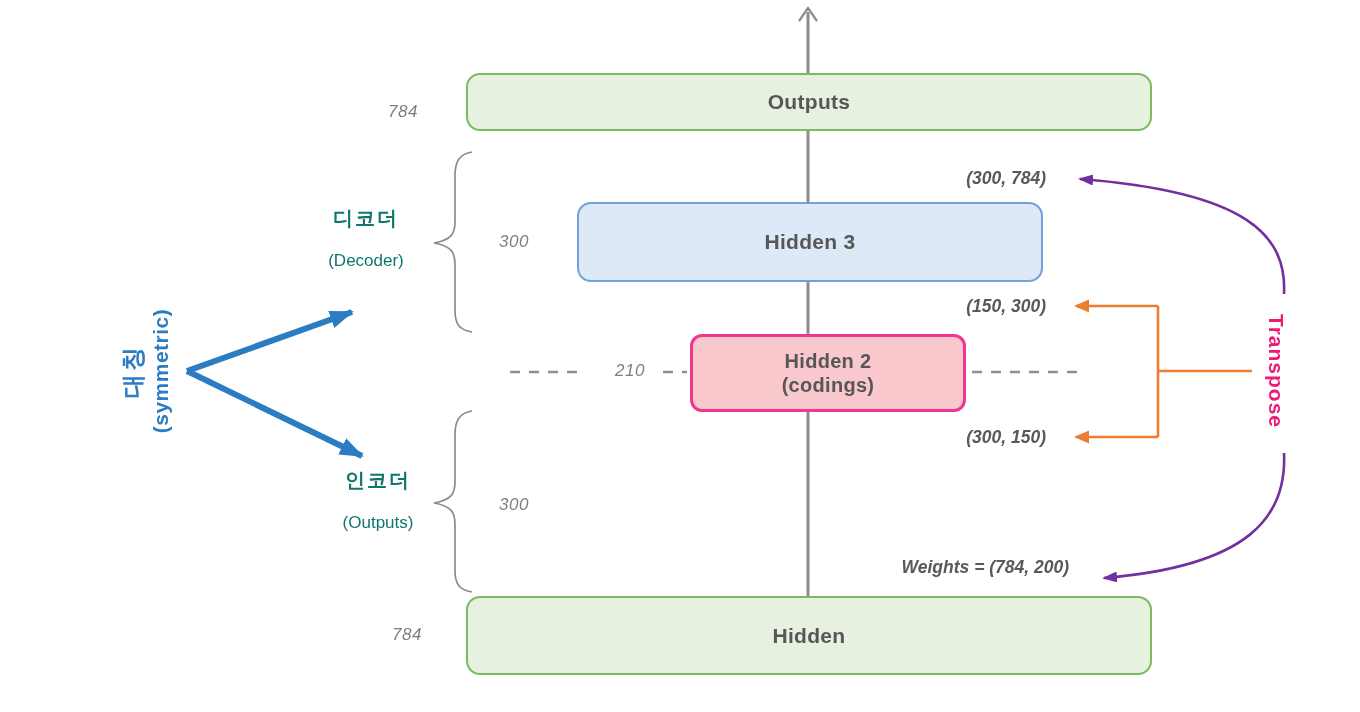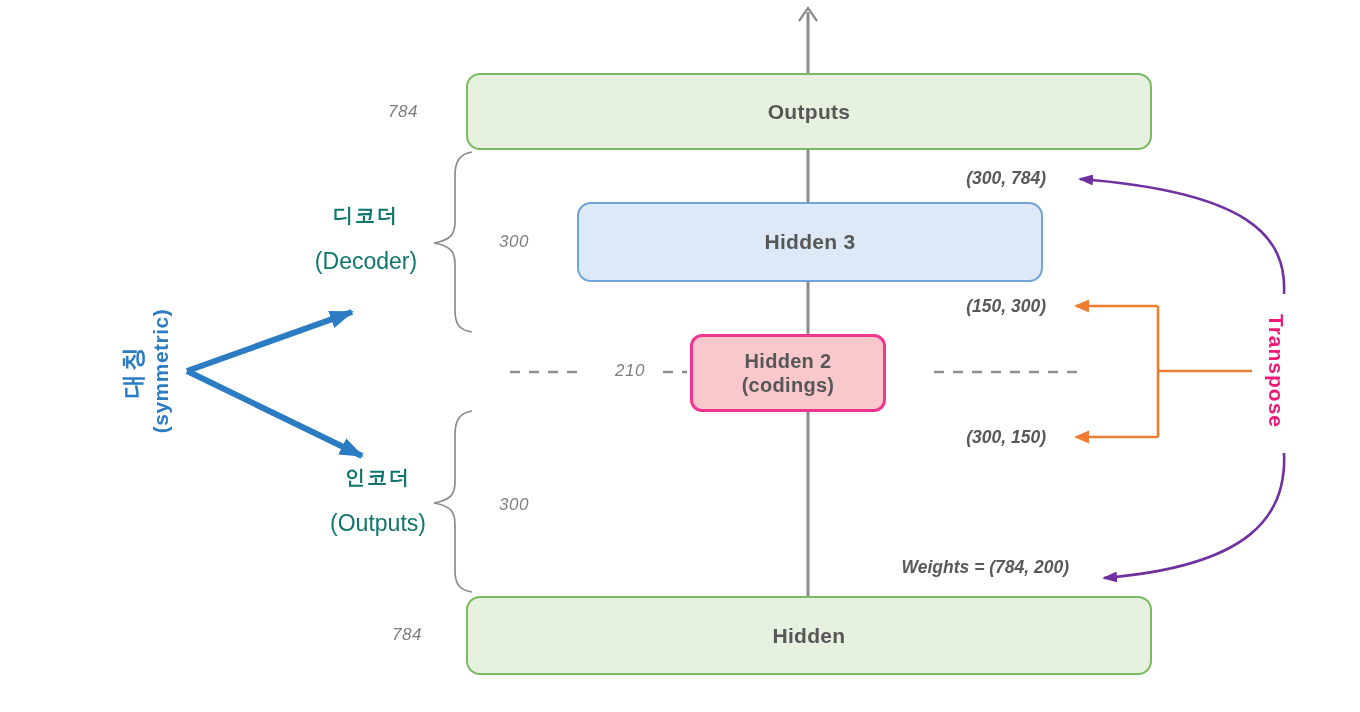--- a/index.html
+++ b/index.html
@@ -22,21 +22,21 @@
     font-style:italic;font-size:17px;color:#7f7f7f;letter-spacing:.5px;white-space:nowrap;
   }
   .wlabel{
     position:absolute;transform:translateY(-50%);
     font-style:italic;font-weight:700;font-size:17.5px;color:#595959;white-space:nowrap;
   }
   .side-label{
     position:absolute;transform:translate(-50%,-50%);text-align:center;color:#0f766e;white-space:nowrap;
   }
   .side-label .ko{font-size:20px;font-weight:600;letter-spacing:2px;}
-  .side-label .en{font-size:23px;margin-top:19px;}
+  .side-label .en{font-size:17px;margin-top:19px;}
   .symmetric{
     position:absolute;left:145px;top:371px;
     transform:translate(-50%,-50%) rotate(-90deg);
     text-align:center;color:#2b7cc2;font-weight:700;white-space:nowrap;
   }
   .symmetric .ko{font-size:24px;letter-spacing:3px;}
   .symmetric .en{font-size:21px;letter-spacing:.5px;}
   .transpose{
     position:absolute;left:1276px;top:371px;
     transform:translate(-50%,-50%) rotate(90deg);
@@ -86,29 +86,29 @@
       <line x1="1158" y1="306" x2="1076" y2="306" marker-end="url(#arrowOrange)"></line>
       <line x1="1158" y1="437" x2="1076" y2="437" marker-end="url(#arrowOrange)"></line>
     </g>
 
     <g stroke="#7030a0" stroke-width="2.6" fill="none">
       <path d="M1284,294 C1287,236 1248,192 1080,179" marker-end="url(#arrowPurple)"></path>
       <path d="M1284,453 C1287,516 1250,566 1104,578" marker-end="url(#arrowPurple)"></path>
     </g>
   </svg>
 
-  <div class="box io" style="left:466px;top:73px;width:686px;height:77px;">
+  <div class="box io" style="left:466px;top:73px;width:686px;height:58px;">
     <div class="lbl">Outputs</div>
   </div>
 
   <div class="box hidden" style="left:577px;top:202px;width:466px;height:80px;">
     <div class="lbl">Hidden 3</div>
   </div>
 
-  <div class="box coding" style="left:690px;top:334px;width:196px;height:78px;">
+  <div class="box coding" style="left:690px;top:334px;width:276px;height:78px;">
     <div class="lbl">Hidden 2</div>
     <div class="lbl">(codings)</div>
   </div>
 
 
   <div class="box io" style="left:466px;top:596px;width:686px;height:79px;">
     <div class="lbl">Hidden</div>
   </div>
 
   <div class="dim" style="left:403px;top:112px;">784</div>

